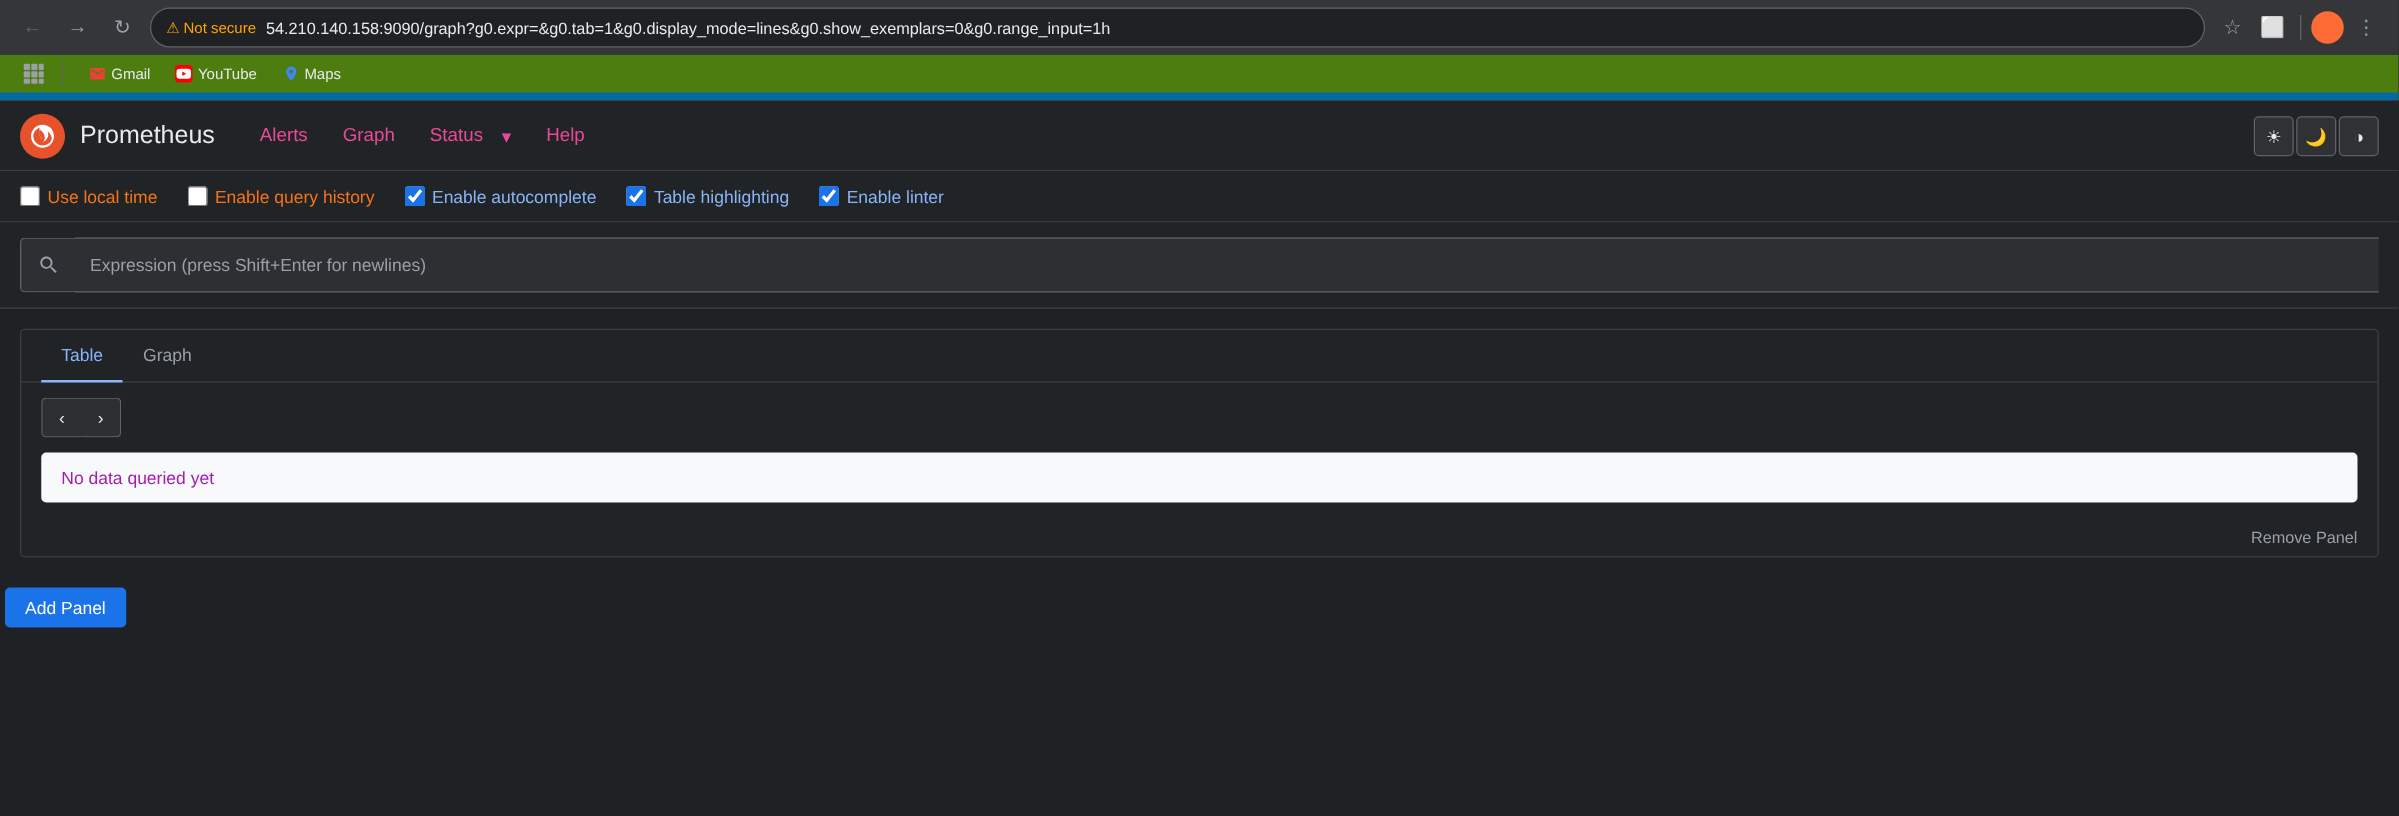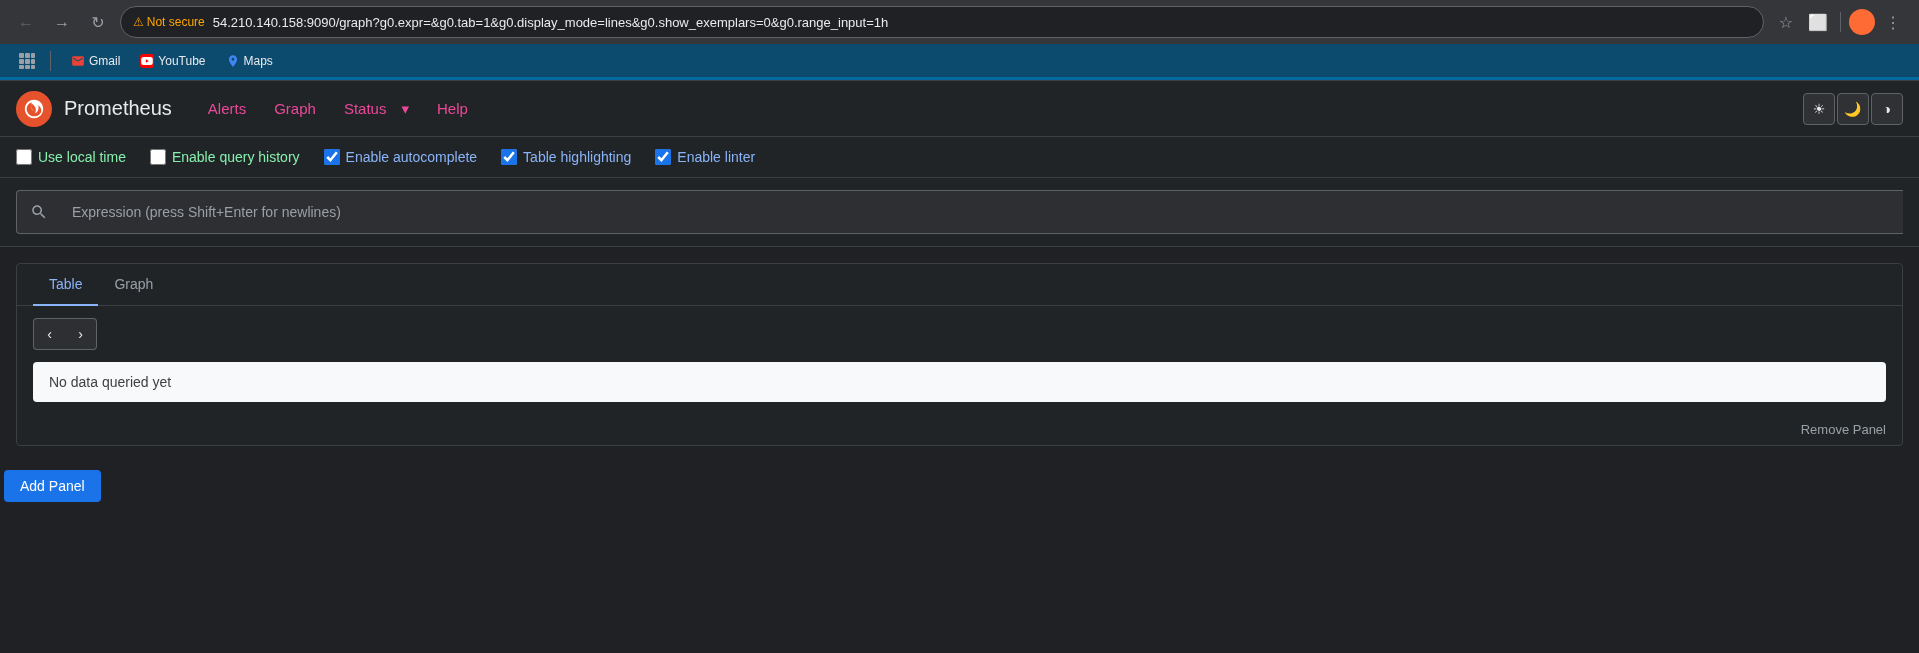--- a/index.html
+++ b/index.html
@@ -90,22 +90,22 @@
       overflow: hidden;
     }
 
     
     .bookmarks-bar {
       display: flex;
       align-items: center;
       height: 36px;
       padding: 0 16px;
       gap: 4px;
-      background: #0c4a6e;
-      border-bottom: 3px solid #0369a1;
+      background: #4d7c0f;
+      border-bottom: 6px solid #0369a1;
     }
     .apps-btn {
       display: flex; align-items: center; justify-content: center;
       width: 22px; height: 22px;
       cursor: pointer;
       color: #9aa0a6;
     }
     .bookmark-divider {
       width: 1px; height: 20px;
       background: #5f6368;
@@ -219,21 +219,21 @@
       font-size: 14px;
     }
 
     .checkbox-item input[type="checkbox"] {
       width: 16px; height: 16px;
       cursor: pointer;
       accent-color: #1a73e8;
     }
 
     .checkbox-label {
-      color: #86efac;
+      color: #f97316;
     }
     .checkbox-label.blue { color: #8ab4f8; }
 
     
     .query-section {
       padding: 12px 16px;
       background: #212427;
       border-bottom: 1px solid #3c3f41;
     }
 
@@ -366,21 +366,21 @@
       display: flex; align-items: center;
       font-size: 13px;
       color: #e8eaed;
       min-width: 160px;
     }
 
     .no-data-box {
       padding: 12px 16px;
       background: #f8f9fa;
       border-radius: 4px;
-      color: #404040;
+      color: #a21caf;
       font-size: 14px;
     }
 
     .remove-panel-row {
       display: flex;
       justify-content: flex-end;
       padding: 8px 16px;
     }
 
     .remove-panel-btn {

